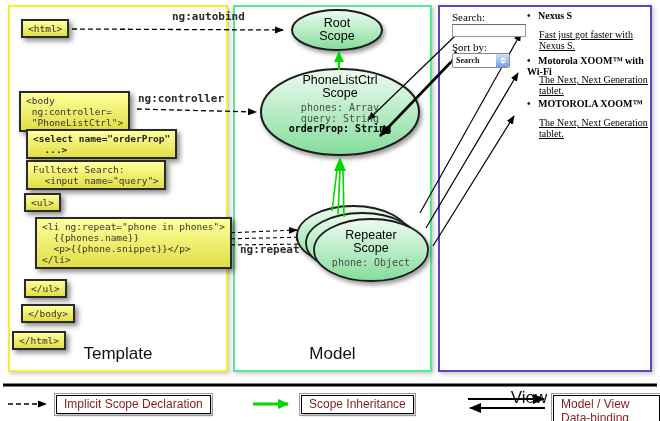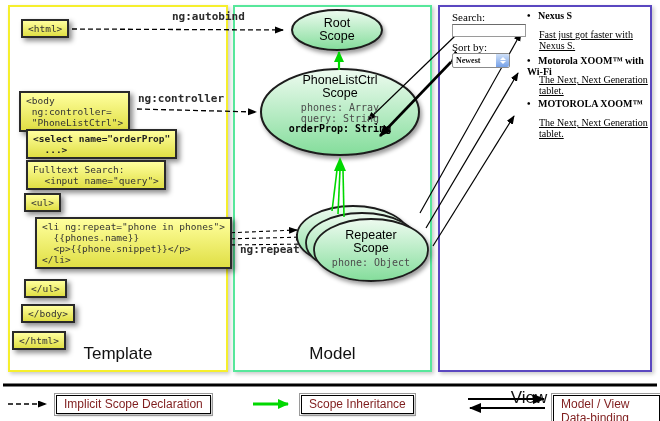--- a/index.html
+++ b/index.html
@@ -176,21 +176,21 @@
     <div>Scope</div>
   </div>
   <div class="etext eprops" style="left:311px;top:258px;width:120px;">
     <div>phone: Object</div>
   </div>
 
   <div class="viewtxt vlabel" style="left:452px;top:11px;">Search:</div>
   <div class="vinput" style="left:452px;top:24px;"></div>
   <div class="viewtxt vlabel" style="left:452px;top:41px;">Sort by:</div>
   <div class="vselect" style="left:452px;top:53px;">
-    <span class="vtext">Newest</span>
+    <span class="vtext">Search</span>
     <span class="stepper">
       <span class="tri-up"></span>
       <span class="tri-dn"></span>
     </span>
   </div>
 
   <div class="viewtxt vitem-name" style="left:527px;top:10px;">
     <span class="bullet">•</span><span>Nexus S</span>
   </div>
   <div class="viewtxt vitem-desc" style="left:539px;top:29px;">Fast just got faster with Nexus S.</div>

